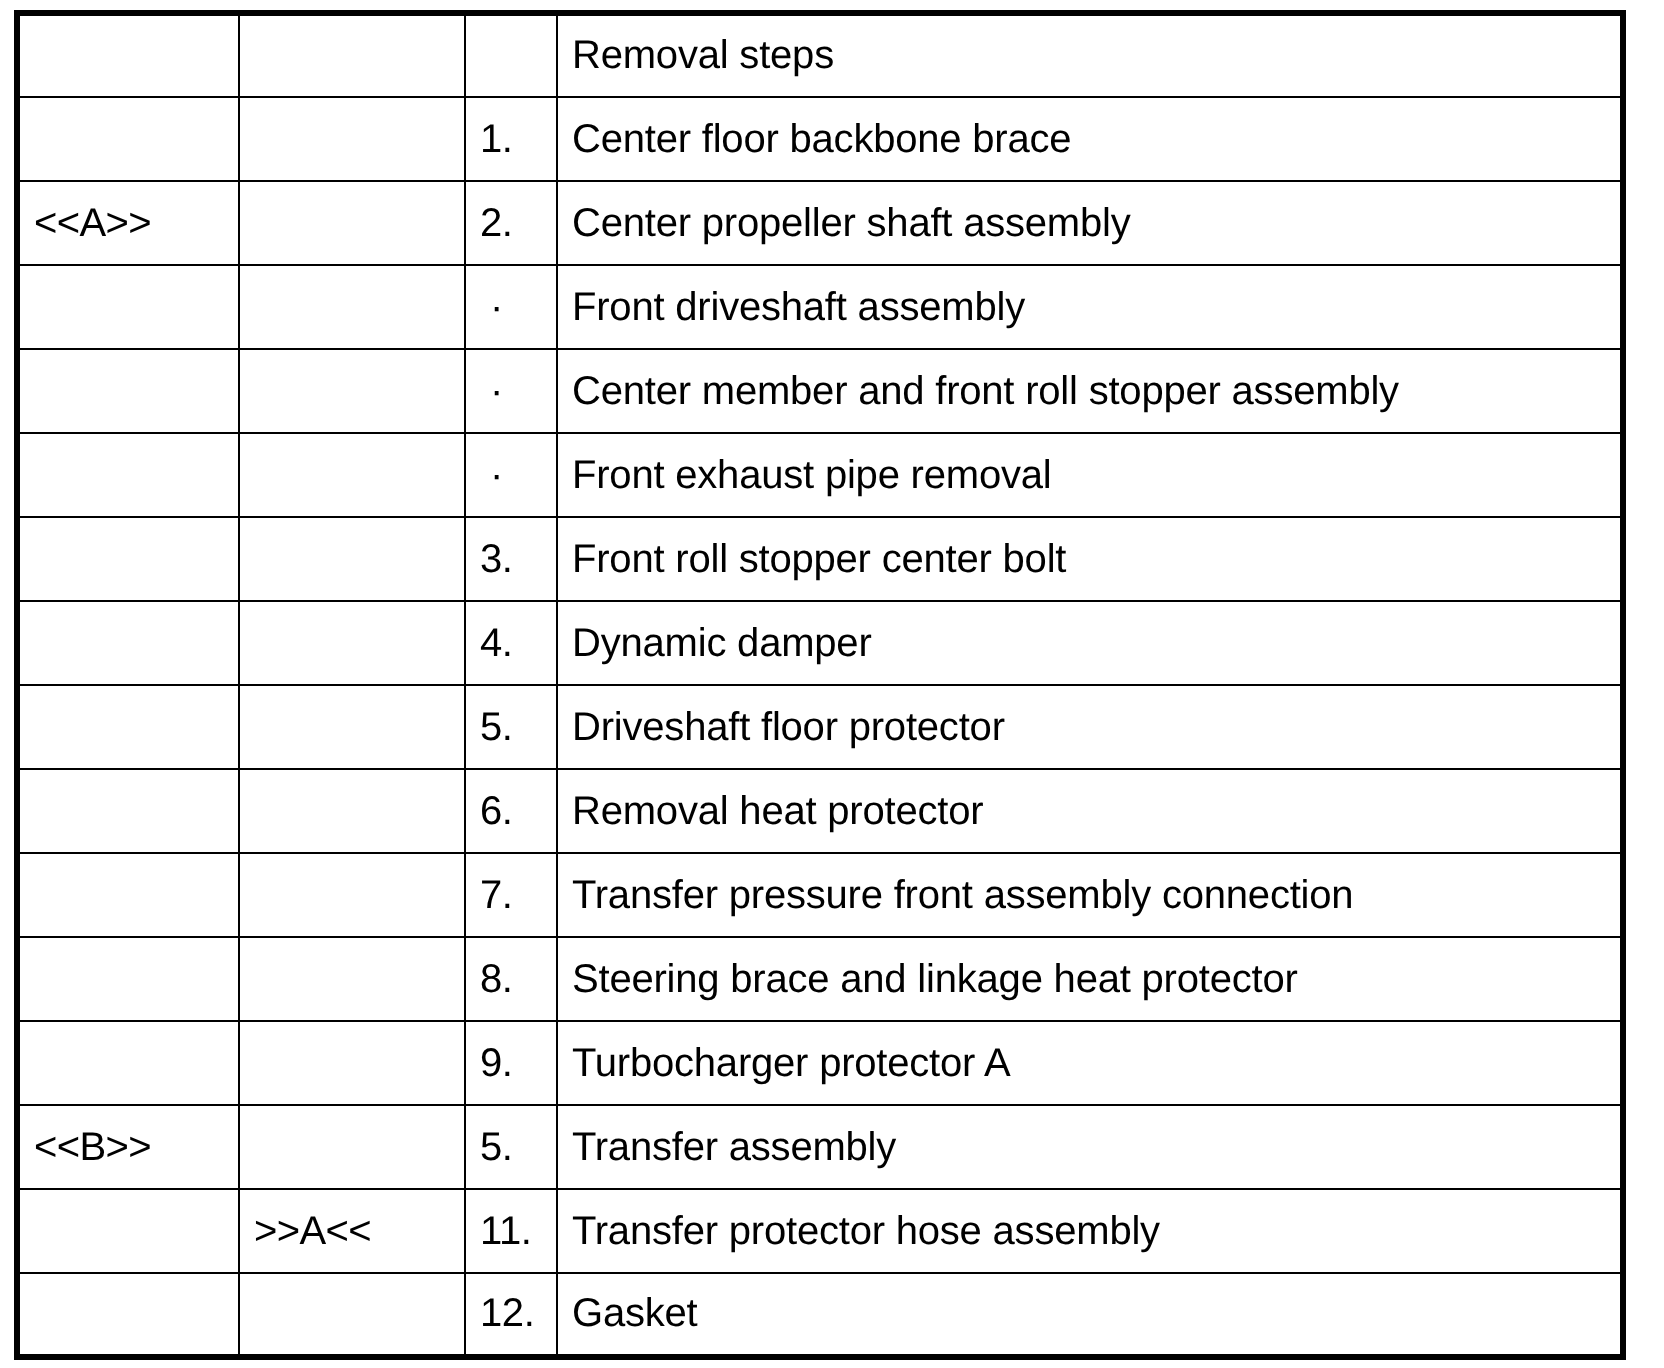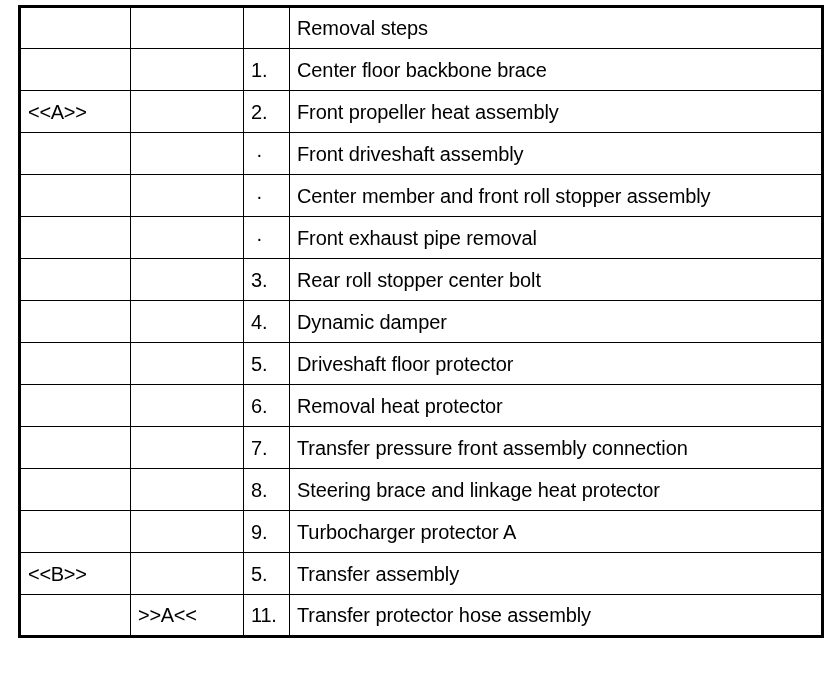--- a/index.html
+++ b/index.html
@@ -11,21 +11,21 @@
   body {
     width: 832px;
     height: 684px;
     font-family: "Liberation Sans", sans-serif;
     color: #000000;
     overflow: hidden;
   }
 
   #table-wrap {
     position: absolute;
-    left: 18px;
+    left: 7px;
     top: 5px;
     width: 803px;
     height: 673px;
     box-sizing: border-box;
   }
 
   table.removal-table {
     border-collapse: collapse;
     table-layout: fixed;
     width: 803px;
@@ -100,21 +100,21 @@
         <tr>
           <td class="cell-mark cell-empty"></td>
           <td class="cell-mark cell-empty"></td>
           <td class="cell-num">1.</td>
           <td class="cell-step">Center floor backbone brace</td>
         </tr>
         <tr>
           <td class="cell-mark">&lt;&lt;A&gt;&gt;</td>
           <td class="cell-mark cell-empty"></td>
           <td class="cell-num">2.</td>
-          <td class="cell-step">Front propeller heat assembly</td>
+          <td class="cell-step">Center propeller shaft assembly</td>
         </tr>
         <tr>
           <td class="cell-mark cell-empty"></td>
           <td class="cell-mark cell-empty"></td>
           <td class="cell-num is-bullet">·</td>
           <td class="cell-step">Front driveshaft assembly</td>
         </tr>
         <tr>
           <td class="cell-mark cell-empty"></td>
           <td class="cell-mark cell-empty"></td>
@@ -124,21 +124,21 @@
         <tr>
           <td class="cell-mark cell-empty"></td>
           <td class="cell-mark cell-empty"></td>
           <td class="cell-num is-bullet">·</td>
           <td class="cell-step">Front exhaust pipe removal</td>
         </tr>
         <tr>
           <td class="cell-mark cell-empty"></td>
           <td class="cell-mark cell-empty"></td>
           <td class="cell-num">3.</td>
-          <td class="cell-step">Rear roll stopper center bolt</td>
+          <td class="cell-step">Front roll stopper center bolt</td>
         </tr>
         <tr>
           <td class="cell-mark cell-empty"></td>
           <td class="cell-mark cell-empty"></td>
           <td class="cell-num">4.</td>
           <td class="cell-step">Dynamic damper</td>
         </tr>
         <tr>
           <td class="cell-mark cell-empty"></td>
           <td class="cell-mark cell-empty"></td>
@@ -174,15 +174,21 @@
           <td class="cell-mark cell-empty"></td>
           <td class="cell-num">5.</td>
           <td class="cell-step">Transfer assembly</td>
         </tr>
         <tr>
           <td class="cell-mark cell-empty"></td>
           <td class="cell-mark">&gt;&gt;A&lt;&lt;</td>
           <td class="cell-num">11.</td>
           <td class="cell-step">Transfer protector hose assembly</td>
         </tr>
+        <tr>
+          <td class="cell-mark cell-empty"></td>
+          <td class="cell-mark cell-empty"></td>
+          <td class="cell-num">12.</td>
+          <td class="cell-step">Gasket</td>
+        </tr>
       </tbody>
   </table>
 </div>
 
 </body></html>

